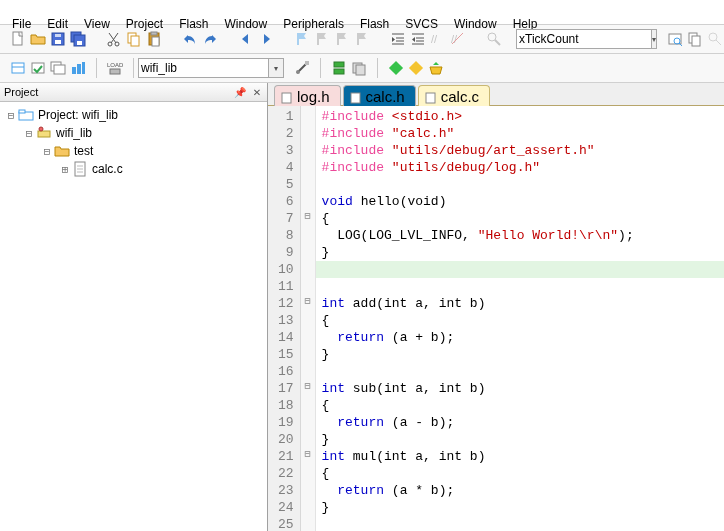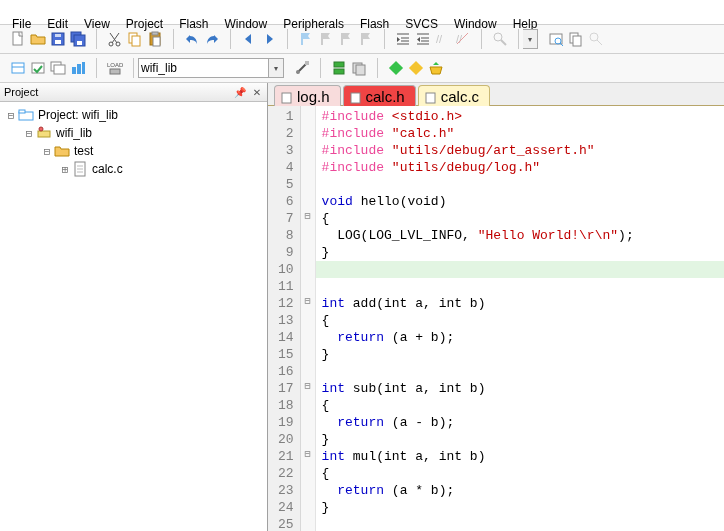--- a/index.html
+++ b/index.html
@@ -31,21 +31,21 @@
   .tn{display:flex;align-items:center;white-space:nowrap;height:18px;}
   .tw{width:14px;text-align:center;color:#777;font-family:monospace;font-size:11px;cursor:pointer;}
   .tic{width:16px;height:16px;margin-right:4px;display:inline-flex;align-items:center;justify-content:center;}
   
   .editor{flex:1;display:flex;flex-direction:column;min-width:0;}
   .tabs{display:flex;align-items:flex-end;height:22px;background:#efefef;border-bottom:1px solid #b7a56a;padding-left:6px;}
   .tab{display:flex;align-items:center;height:20px;padding:0 10px 0 6px;margin-right:2px;border:1px solid #b0b0b0;
     border-bottom:none;border-radius:4px 4px 0 0;font-size:15px;cursor:pointer;gap:4px;
     position:relative;top:1px;}
   .tab.red{background:#f8dcdc;}
-  .tab.green{background:#ef4444;margin-top:25px;}
+  .tab.green{background:#0369a1;margin-top:25px;}
   .tab.yellow{background:#fff6c9;border-color:#c9b873;}
   .tab .fic{width:12px;height:12px;}
   .code{flex:1;display:flex;overflow:hidden;font-family:Consolas,"Courier New",monospace;font-size:13px;
     background:#fff;}
   .gutter{background:#f0f0f0;border-right:1px solid #d8d8d8;text-align:right;color:#808080;
     padding:2px 6px 2px 10px;user-select:none;line-height:17px;}
   .fold{width:14px;background:#f7f7f7;border-right:1px solid #e3e3e3;line-height:17px;font-size:10px;
     text-align:center;color:#888;user-select:none;}
   .src{flex:1;padding:2px 6px;line-height:17px;white-space:pre;overflow:hidden;}
   .hl{background:#e2f5e2;display:block;margin:0 -6px;padding:0 6px;}
@@ -212,20 +212,21 @@
   <span class="sep"></span>
   <div class="tb-grp muted">
     <span class="ico">
         <svg viewBox="0 0 16 16">
           <circle cx="6" cy="6" r="4" fill="none" stroke="#888"></circle>
           <line x1="9" y1="9" x2="14" y2="14" stroke="#888" stroke-width="2"></line>
         </svg>
       </span>
   </div>
   <span class="sep"></span>
+  <input class="combo small" value="xTickCount" style="">
   <span class="dd">▾</span>
   <div class="tb-grp" style="margin-left:4px">
     <span class="ico">
         <svg viewBox="0 0 16 16">
           <rect x="2" y="3" width="12" height="10" fill="#fff" stroke="#888"></rect>
           <circle cx="10" cy="10" r="3" fill="none" stroke="#48a0e8"></circle>
           <line x1="12" y1="12" x2="15" y2="15" stroke="#48a0e8"></line>
         </svg>
       </span>
     <span class="ico">

